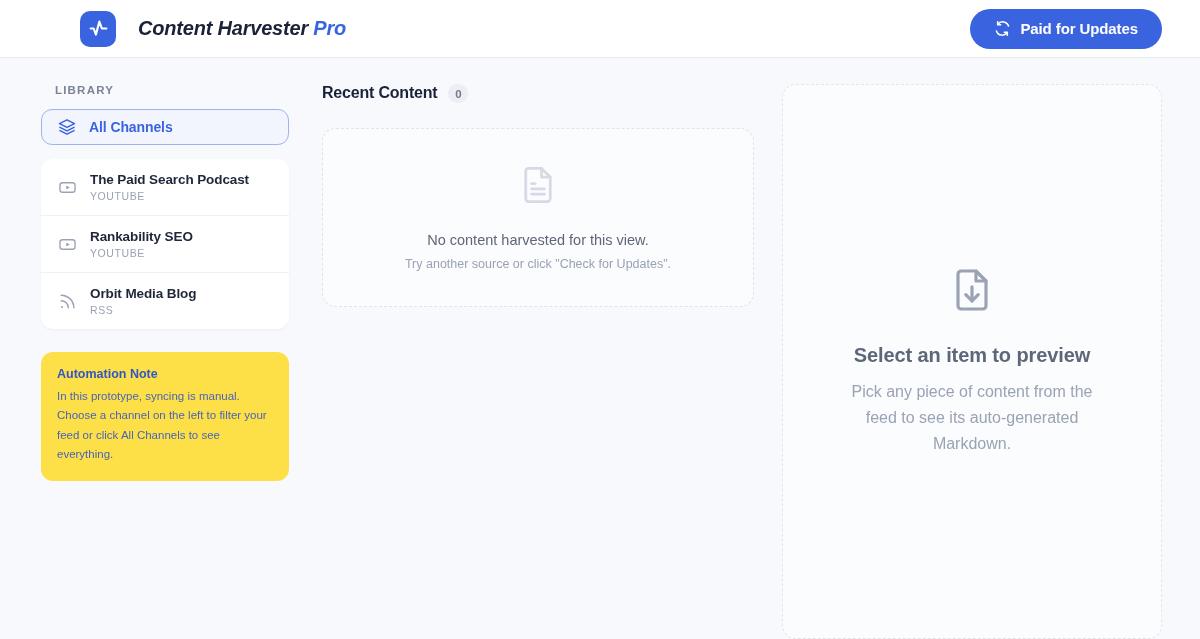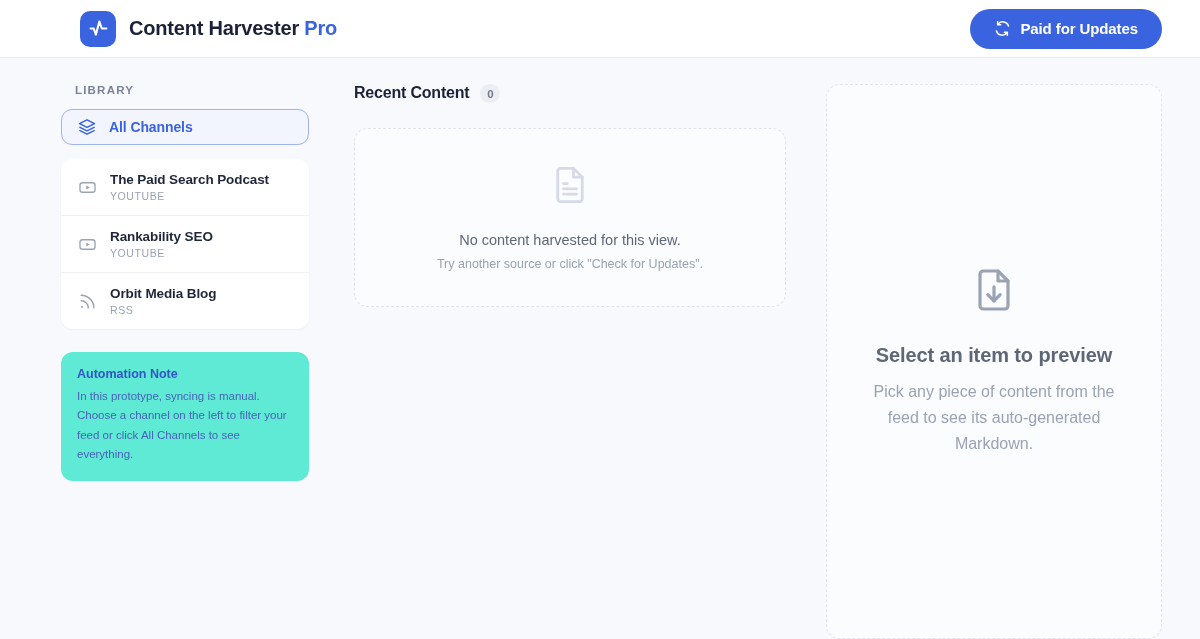--- a/index.html
+++ b/index.html
@@ -22,21 +22,22 @@
     background: #ffffff;
     border-bottom: 1px solid #e8eaf0;
     display: flex;
     align-items: center;
     padding: 0 38px 0 80px;
   }
 
   .brand {
     display: flex;
     align-items: center;
-    gap: 13px;
+    gap: 22px;
+    font-style: italic;
   }
 
   .logo-mark {
     width: 36px;
     height: 36px;
     border-radius: 10px;
     background: #3a63e0;
     display: flex;
     align-items: center;
     justify-content: center;
@@ -68,22 +69,22 @@
     font-size: 15px;
     font-weight: bold;
     cursor: pointer;
     letter-spacing: -0.1px;
   }
 
   
   .page {
     display: flex;
     align-items: flex-start;
-    padding: 26px 38px 0 61px;
-    gap: 12px;
+    padding: 26px 38px 0 41px;
+    gap: 0;
     height: 581px;
   }
 
   .sidebar {
     width: 248px;
     flex: none;
   }
 
   .section-label {
     font-size: 11.5px;
@@ -146,21 +147,21 @@
     letter-spacing: -0.1px;
   }
   .channel-kind {
     font-size: 10.5px;
     letter-spacing: 0.6px;
     color: #9aa2b4;
   }
 
   .note-card {
     margin-top: 23px;
-    background: #5eead4;
+    background: #fde047;
     border-radius: 12px;
     padding: 15px 16px 17px;
   }
   .note-title {
     font-size: 12.5px;
     font-weight: bold;
     color: #3355c6;
     margin-bottom: 6px;
   }
   .note-body {

